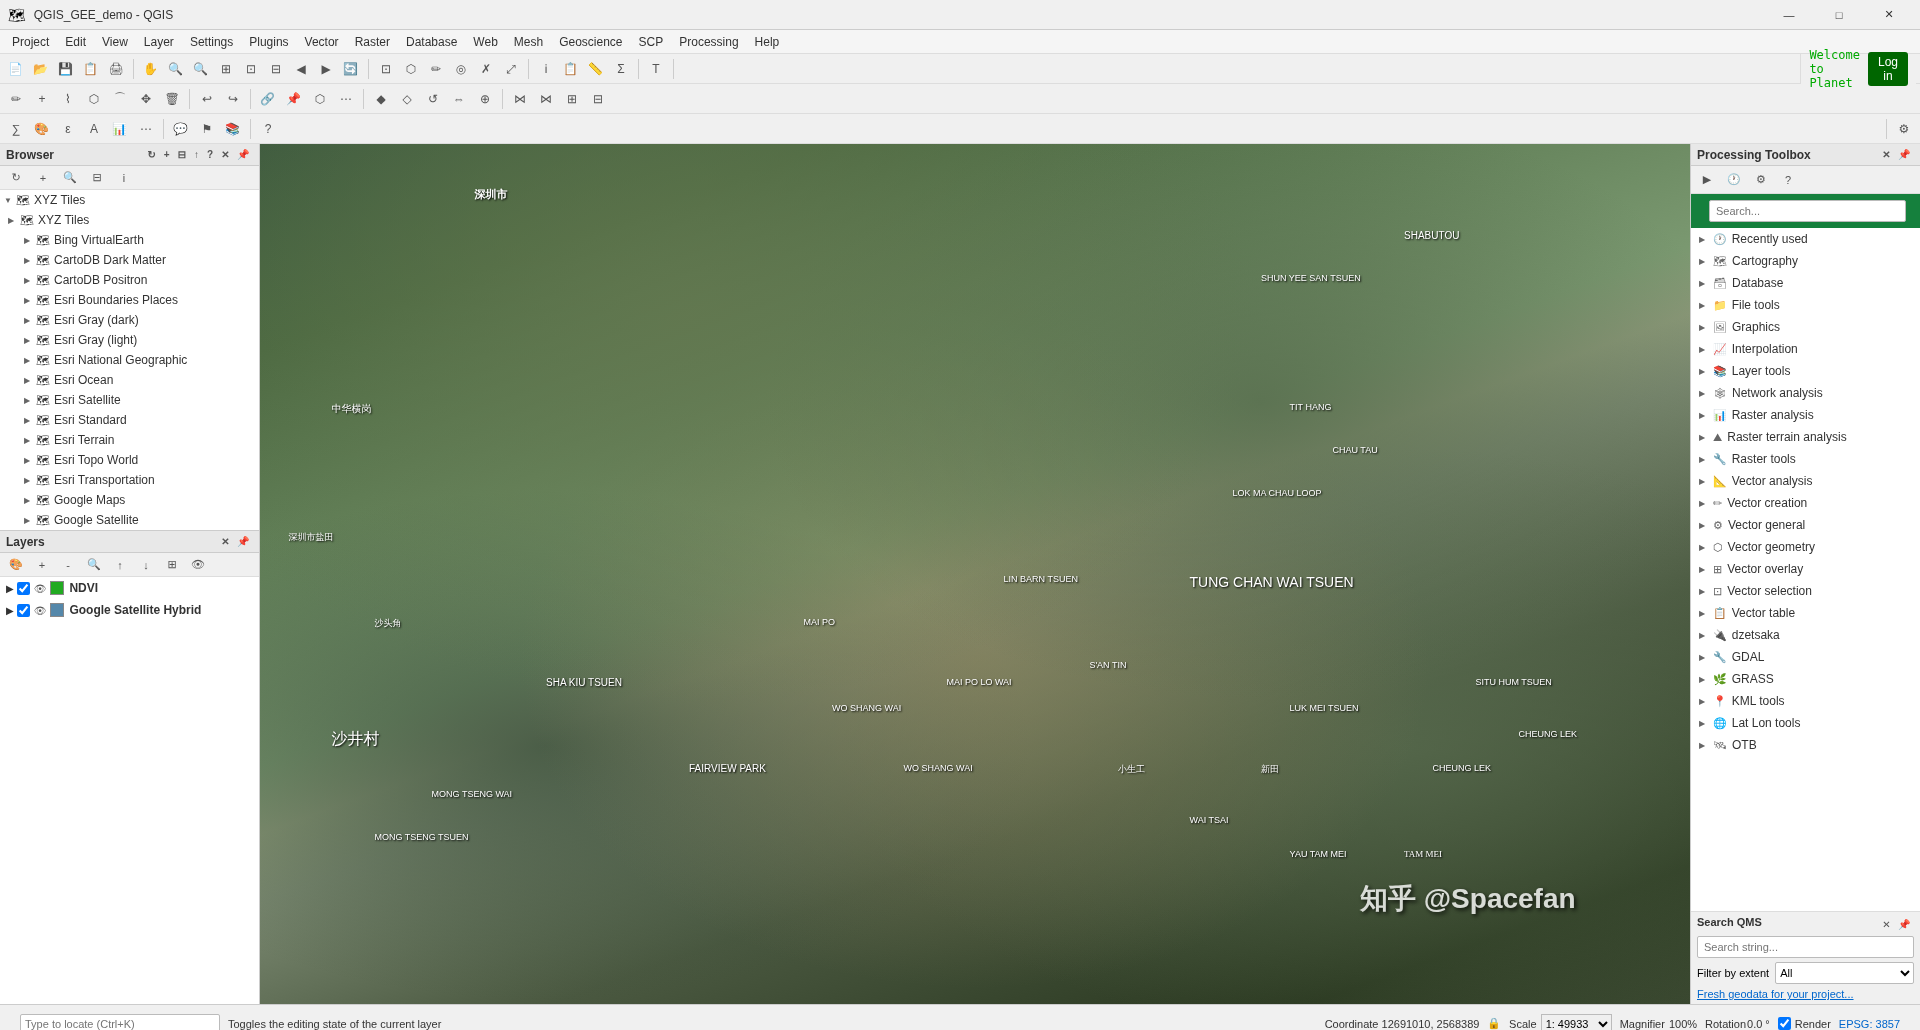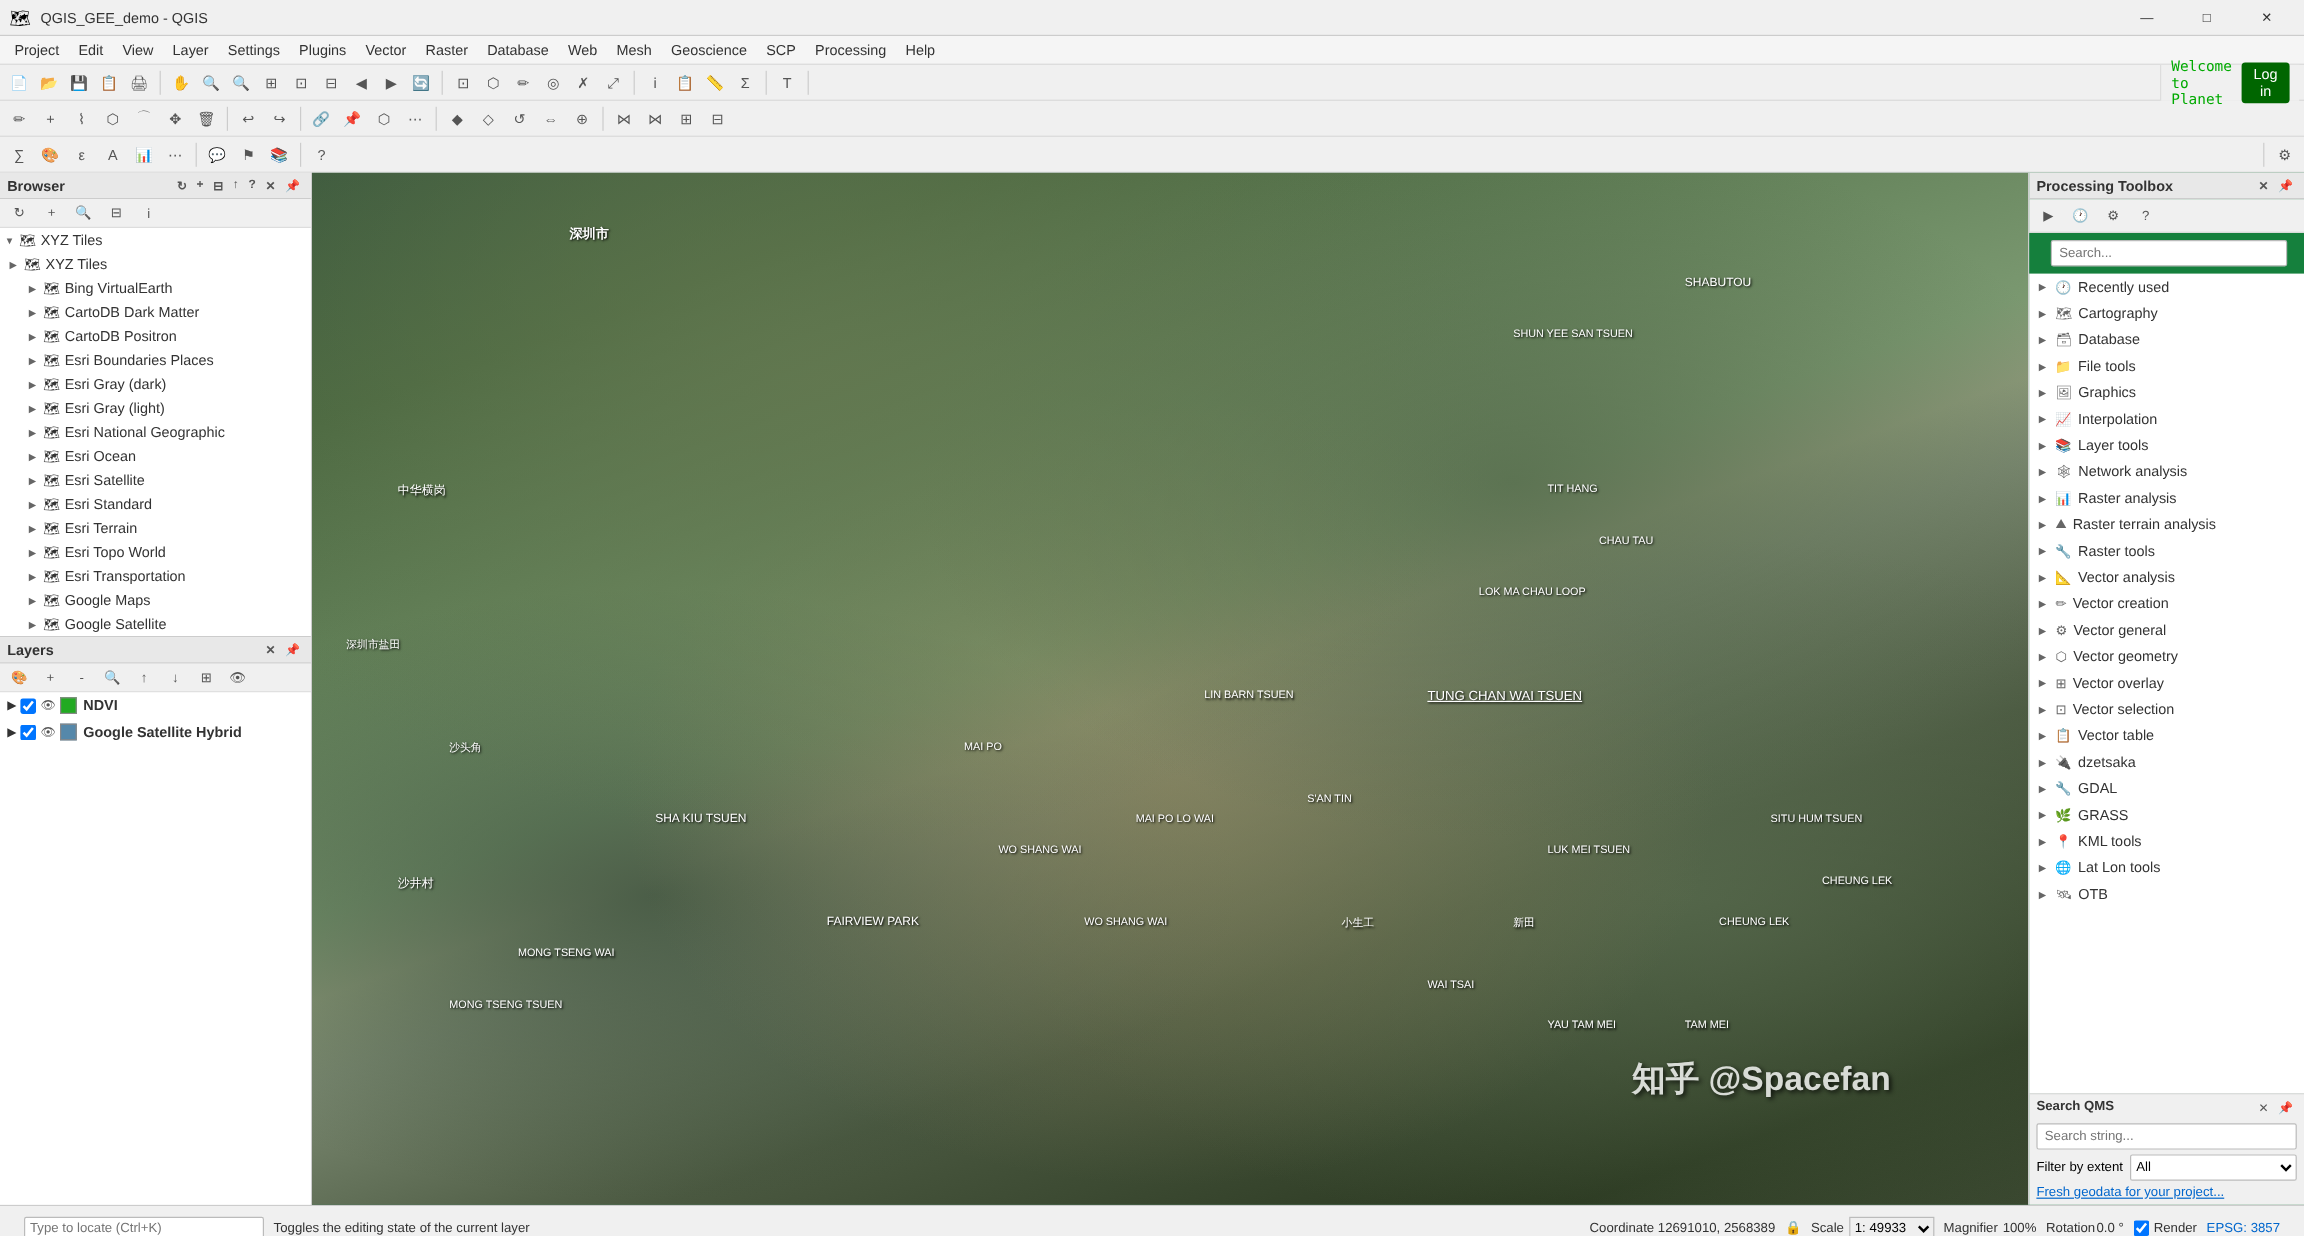--- a/index.html
+++ b/index.html
@@ -631,43 +631,43 @@
   </div>
 
   <div id="map-area">
     <div class="map-satellite"></div>
 
     <div style="position:absolute; inset:0; overflow:hidden; pointer-events:none;">
       <span style="position:absolute; top:5%; left:15%; color:white; font-size:11px; text-shadow:1px 1px 2px #000; font-weight:bold;">深圳市</span>
       <span style="position:absolute; top:30%; left:5%; color:white; font-size:10px; text-shadow:1px 1px 2px #000;">中华横岗</span>
       <span style="position:absolute; top:45%; left:2%; color:white; font-size:9px; text-shadow:1px 1px 2px #000;">深圳市盐田</span>
       <span style="position:absolute; top:55%; left:8%; color:white; font-size:9px; text-shadow:1px 1px 2px #000;">沙头角</span>
-      <span style="position:absolute; top:68%; left:5%; color:white; font-size:10px; text-shadow:1px 1px 2px #000;text-align:right;">沙井村</span>
+      <span style="position:absolute; top:68%; left:5%; color:white; font-size:16px; text-shadow:1px 1px 2px #000;text-align:right;">沙井村</span>
       <span style="position:absolute; top:75%; left:12%; color:white; font-size:9px; text-shadow:1px 1px 2px #000;">MONG TSENG WAI</span>
       <span style="position:absolute; top:80%; left:8%; color:white; font-size:9px; text-shadow:1px 1px 2px #000;">MONG TSENG TSUEN</span>
       <span style="position:absolute; top:62%; left:20%; color:white; font-size:10px; text-shadow:1px 1px 2px #000;">SHA KIU TSUEN</span>
       <span style="position:absolute; top:72%; left:30%; color:white; font-size:10px; text-shadow:1px 1px 2px #000;">FAIRVIEW PARK</span>
       <span style="position:absolute; top:65%; left:40%; color:white; font-size:9px; text-shadow:1px 1px 2px #000;">WO SHANG WAI</span>
       <span style="position:absolute; top:72%; left:45%; color:white; font-size:9px; text-shadow:1px 1px 2px #000;">WO SHANG WAI</span>
       <span style="position:absolute; top:55%; left:38%; color:white; font-size:9px; text-shadow:1px 1px 2px #000;">MAI PO</span>
       <span style="position:absolute; top:62%; left:48%; color:white; font-size:9px; text-shadow:1px 1px 2px #000;">MAI PO LO WAI</span>
       <span style="position:absolute; top:50%; left:52%; color:white; font-size:9px; text-shadow:1px 1px 2px #000;">LIN BARN TSUEN</span>
       <span style="position:absolute; top:60%; left:58%; color:white; font-size:9px; text-shadow:1px 1px 2px #000;">S'AN TIN</span>
-      <span style="position:absolute; top:50%; left:65%; color:white; font-size:11px; text-shadow:1px 1px 2px #000;text-decoration:underline;">TUNG CHAN WAI TSUEN</span>
+      <span style="position:absolute; top:50%; left:65%; color:white; font-size:14px; text-shadow:1px 1px 2px #000;">TUNG CHAN WAI TSUEN</span>
       <span style="position:absolute; top:40%; left:68%; color:white; font-size:9px; text-shadow:1px 1px 2px #000;">LOK MA CHAU LOOP</span>
       <span style="position:absolute; top:35%; left:75%; color:white; font-size:9px; text-shadow:1px 1px 2px #000;">CHAU TAU</span>
       <span style="position:absolute; top:30%; left:72%; color:white; font-size:9px; text-shadow:1px 1px 2px #000;">TIT HANG</span>
       <span style="position:absolute; top:15%; left:70%; color:white; font-size:9px; text-shadow:1px 1px 2px #000;">SHUN YEE SAN TSUEN</span>
       <span style="position:absolute; top:10%; left:80%; color:white; font-size:10px; text-shadow:1px 1px 2px #000;">SHABUTOU</span>
       <span style="position:absolute; top:65%; left:72%; color:white; font-size:9px; text-shadow:1px 1px 2px #000;">LUK MEI TSUEN</span>
       <span style="position:absolute; top:72%; left:70%; color:white; font-size:9px; text-shadow:1px 1px 2px #000;">新田</span>
       <span style="position:absolute; top:72%; left:60%; color:white; font-size:9px; text-shadow:1px 1px 2px #000;text-align:right;">小生工</span>
       <span style="position:absolute; top:78%; left:65%; color:white; font-size:9px; text-shadow:1px 1px 2px #000;">WAI TSAI</span>
       <span style="position:absolute; top:82%; left:72%; color:white; font-size:9px; text-shadow:1px 1px 2px #000;">YAU TAM MEI</span>
-      <span style="position:absolute; top:82%; left:80%; color:white; font-size:9px; text-shadow:1px 1px 2px #000;">TAM MEI</span>
+      <span style="position:absolute; top:82%; left:80%; color:white; font-size:9px; text-shadow:1px 1px 2px #000;font-family:Liberation Serif, serif;">TAM MEI</span>
       <span style="position:absolute; top:72%; left:82%; color:white; font-size:9px; text-shadow:1px 1px 2px #000;">CHEUNG LEK</span>
       <span style="position:absolute; top:68%; left:88%; color:white; font-size:9px; text-shadow:1px 1px 2px #000;">CHEUNG LEK</span>
       <span style="position:absolute; top:62%; left:85%; color:white; font-size:9px; text-shadow:1px 1px 2px #000;">SITU HUM TSUEN</span>
 
       <span style="position:absolute; bottom:10%; right:8%; color:white; font-size:28px; text-shadow:2px 2px 4px #000; opacity:0.8; font-weight:bold;">知乎 @Spacefan</span>
     </div>
   </div>
 
   <div id="right-panel">
     <div class="right-panel-header">

